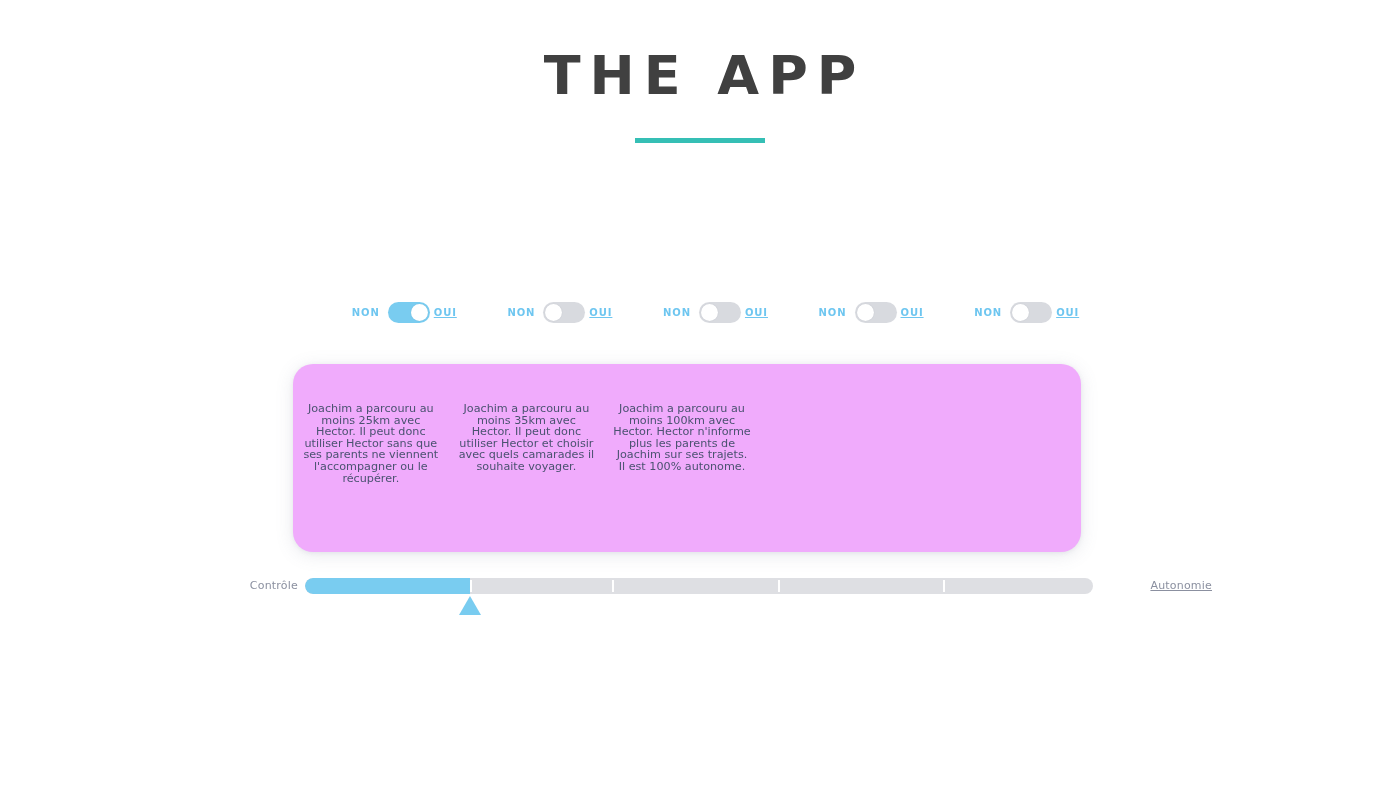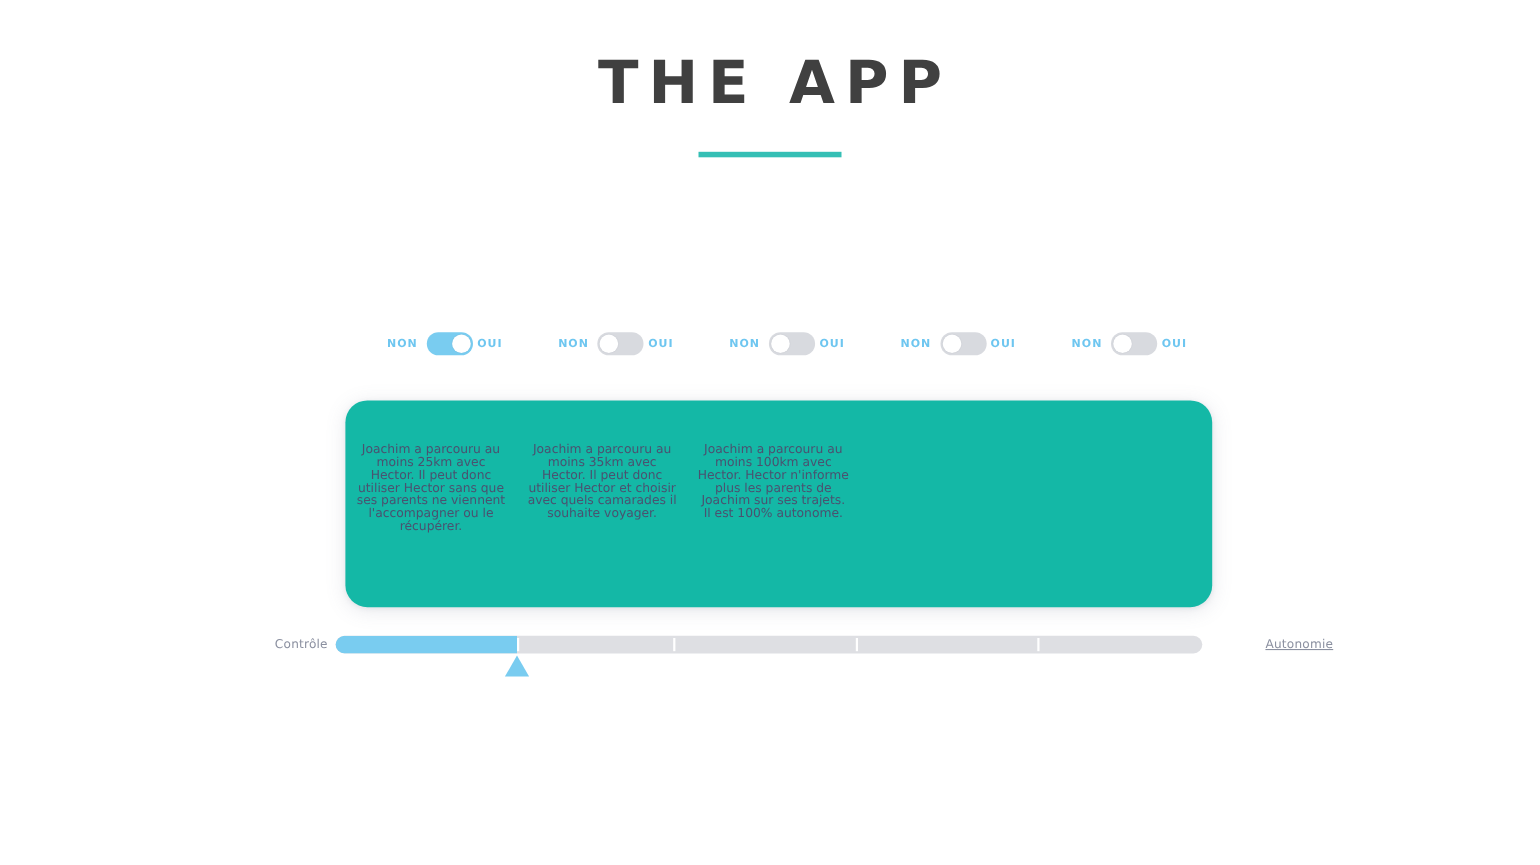--- a/index.html
+++ b/index.html
@@ -65,21 +65,21 @@
 
   .toggle-label {
     font-size: 10px;
     font-weight: bold;
     letter-spacing: 0.9px;
     color: #6ec6f0;
     line-height: 12px;
   }
 
   .toggle-label.non { margin-right: 8px; margin-left: 43px; }
-  .toggle-label.oui { margin-left: 4px; }
+  .toggle-label.oui { margin-left: 4px; text-decoration: underline; }
 
   .switch {
     position: relative;
     width: 42px;
     height: 21px;
     border-radius: 11px;
     background: #d8dadf;
     flex: 0 0 auto;
   }
 
@@ -95,24 +95,24 @@
     background: #ffffff;
     box-shadow: 0 0 1px rgba(90,100,120,0.25);
   }
 
   .switch.on .knob { left: 23px; }
 
   
   .card-panel {
     position: absolute;
     top: 364px;
-    left: 314px;
+    left: 293px;
     width: 788px;
     height: 188px;
-    background: #14b8a6;
+    background: #f0abfc;
     border-radius: 20px;
     box-shadow: 0 3px 18px rgba(110,120,140,0.16),
                 0 1px 4px rgba(110,120,140,0.10);
     display: flex;
     padding: 0;
   }
 
   .card-col {
     width: 155.6px;
     padding: 39px 9px 0 9px;

